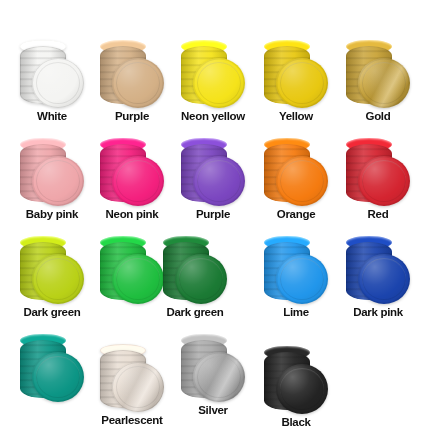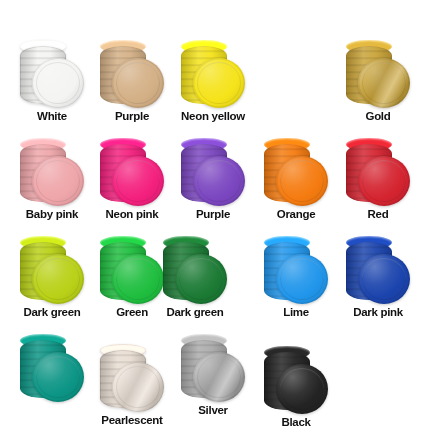--- a/index.html
+++ b/index.html
@@ -150,20 +150,28 @@
       <div class="swatch-label">Purple</div>
     </div>
     <div class="swatch-cell" style="left: 165px; top: 30px;">
       <div class="chip-stack" style="--c: #F5E31A;">
         <div class="pile-top"></div>
         <div class="pile"></div>
         <div class="front-disc"></div>
       </div>
       <div class="swatch-label">Neon yellow</div>
     </div>
+    <div class="swatch-cell" style="left: 248px; top: 30px;">
+      <div class="chip-stack" style="--c: #E8C811;">
+        <div class="pile-top"></div>
+        <div class="pile"></div>
+        <div class="front-disc"></div>
+      </div>
+      <div class="swatch-label">Yellow</div>
+    </div>
     <div class="swatch-cell metallic" style="left: 330px; top: 30px;">
       <div class="chip-stack" style="--c: #C9A337;">
         <div class="pile-top"></div>
         <div class="pile"></div>
         <div class="front-disc"></div>
       </div>
       <div class="swatch-label">Gold</div>
     </div>
     <div class="swatch-cell" style="left: 4px; top: 128px;">
       <div class="chip-stack" style="--c: #EFA6AA;">
@@ -212,21 +220,20 @@
         <div class="front-disc"></div>
       </div>
       <div class="swatch-label">Dark green</div>
     </div>
     <div class="swatch-cell" style="left: 84px; top: 226px;">
       <div class="chip-stack" style="--c: #1FBE3F;">
         <div class="pile-top"></div>
         <div class="pile"></div>
         <div class="front-disc"></div>
       </div>
-      <div class="swatch-label">Green</div>
     </div>
     <div class="swatch-cell" style="left: 147px; top: 226px;">
       <div class="chip-stack" style="--c: #1B7A34;">
         <div class="pile-top"></div>
         <div class="pile"></div>
         <div class="front-disc"></div>
       </div>
       <div class="swatch-label">Dark green</div>
     </div>
     <div class="swatch-cell" style="left: 248px; top: 226px;">

